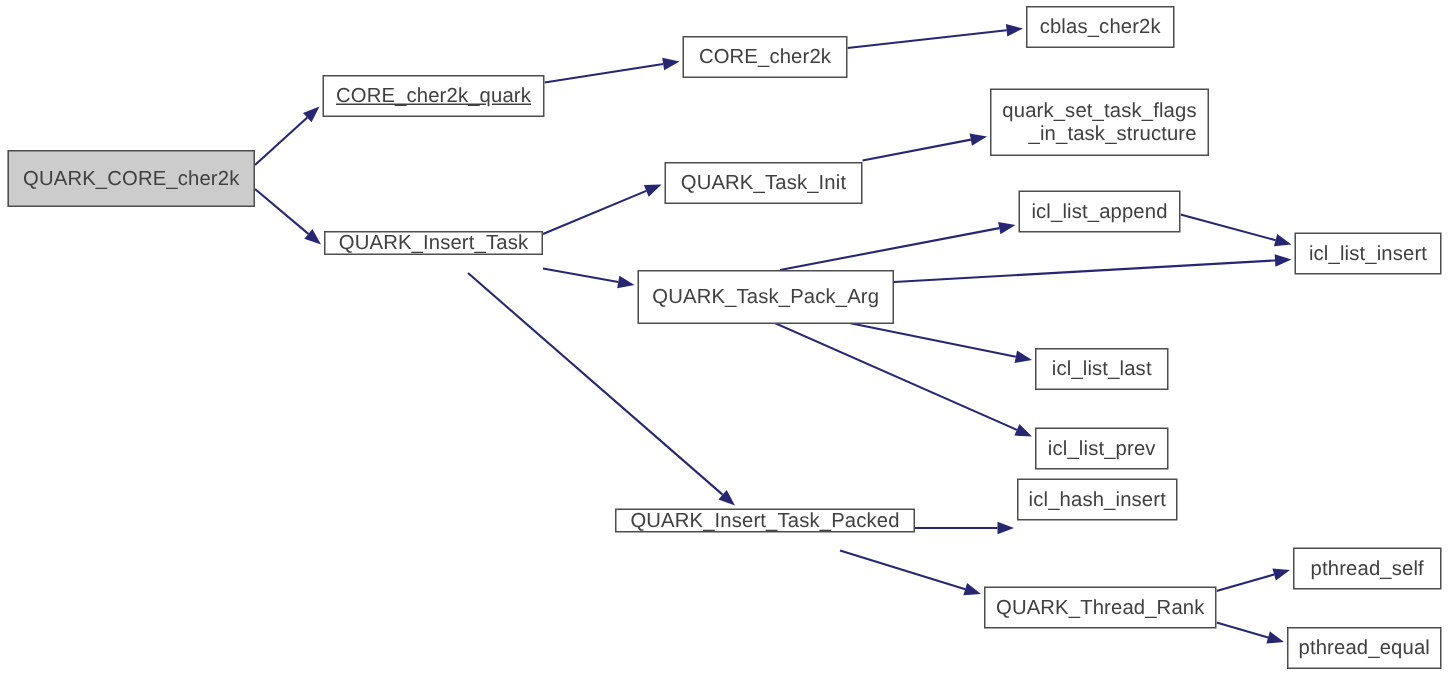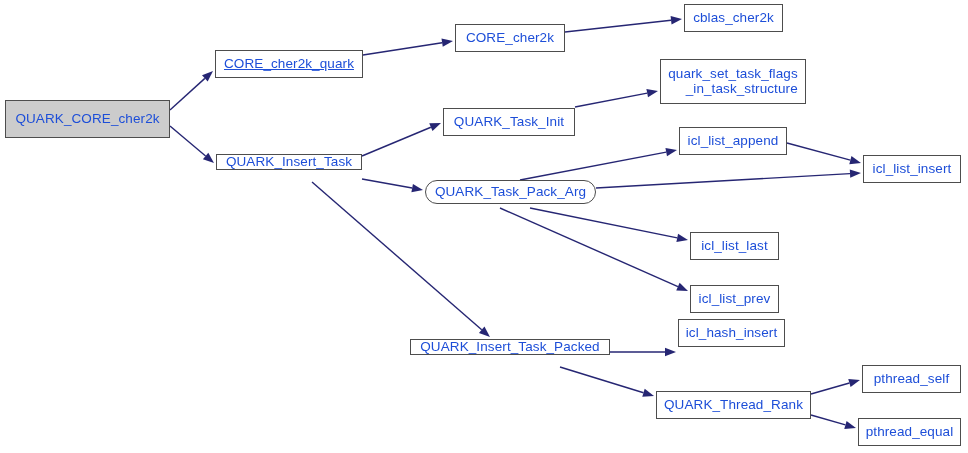--- a/index.html
+++ b/index.html
@@ -21,21 +21,21 @@
     top: 0;
     width: 968px;
     height: 453px;
     pointer-events: none;
   }
   .node {
     position: absolute;
     box-sizing: border-box;
     border: 1px solid #4d4d4d;
     background: #ffffff;
-    color: #1d4ed8;
+    color: #404040;
     font-size: 13.5px;
     line-height: 1.08;
     display: flex;
     align-items: center;
     justify-content: center;
     text-align: center;
     white-space: pre-line;
     letter-spacing: 0.1px;
     z-index: 2;
   }
@@ -124,21 +124,21 @@
     </svg>
   <div id="node-layer">
       <div class="node highlight" style="left: 5px; top: 100px; width: 165px; height: 38px;"><span class="node-label">QUARK_CORE_cher2k</span></div>
       <div class="node" style="left: 215px; top: 50px; width: 148px; height: 28px; text-decoration: underline;"><span class="node-label">CORE_cher2k_quark</span></div>
       <div class="node" style="left: 455px; top: 24px; width: 110px; height: 28px;"><span class="node-label">CORE_cher2k</span></div>
       <div class="node" style="left: 684px; top: 4px; width: 99px; height: 28px;"><span class="node-label">cblas_cher2k</span></div>
       <div class="node" style="left: 660px; top: 59px; width: 146px; height: 45px; text-align: right;"><span class="node-label">quark_set_task_flags
 _in_task_structure</span></div>
       <div class="node" style="left: 443px; top: 97px; width: 132px; height: 28px; margin-top: 11px;"><span class="node-label">QUARK_Task_Init</span></div>
       <div class="node" style="left: 216px; top: 154px; width: 146px; height: 16px;"><span class="node-label">QUARK_Insert_Task</span></div>
-      <div class="node" style="left: 425px; top: 180px; width: 171px; height: 24px; border-radius: 14px;"><span class="node-label">QUARK_Task_Pack_Arg</span></div>
+      <div class="node" style="left: 425px; top: 180px; width: 171px; height: 36px;"><span class="node-label">QUARK_Task_Pack_Arg</span></div>
       <div class="node" style="left: 679px; top: 127px; width: 108px; height: 28px;"><span class="node-label">icl_list_append</span></div>
       <div class="node" style="left: 863px; top: 155px; width: 98px; height: 28px;"><span class="node-label">icl_list_insert</span></div>
       <div class="node" style="left: 690px; top: 232px; width: 89px; height: 28px;"><span class="node-label">icl_list_last</span></div>
       <div class="node" style="left: 690px; top: 285px; width: 89px; height: 28px;"><span class="node-label">icl_list_prev</span></div>
       <div class="node" style="left: 410px; top: 339px; width: 200px; height: 16px;"><span class="node-label">QUARK_Insert_Task_Packed</span></div>
       <div class="node" style="left: 678px; top: 319px; width: 107px; height: 28px;"><span class="node-label">icl_hash_insert</span></div>
       <div class="node" style="left: 656px; top: 391px; width: 155px; height: 28px;"><span class="node-label">QUARK_Thread_Rank</span></div>
       <div class="node" style="left: 862px; top: 365px; width: 99px; height: 28px;"><span class="node-label">pthread_self</span></div>
       <div class="node" style="left: 858px; top: 418px; width: 103px; height: 28px;"><span class="node-label">pthread_equal</span></div>
     </div>

